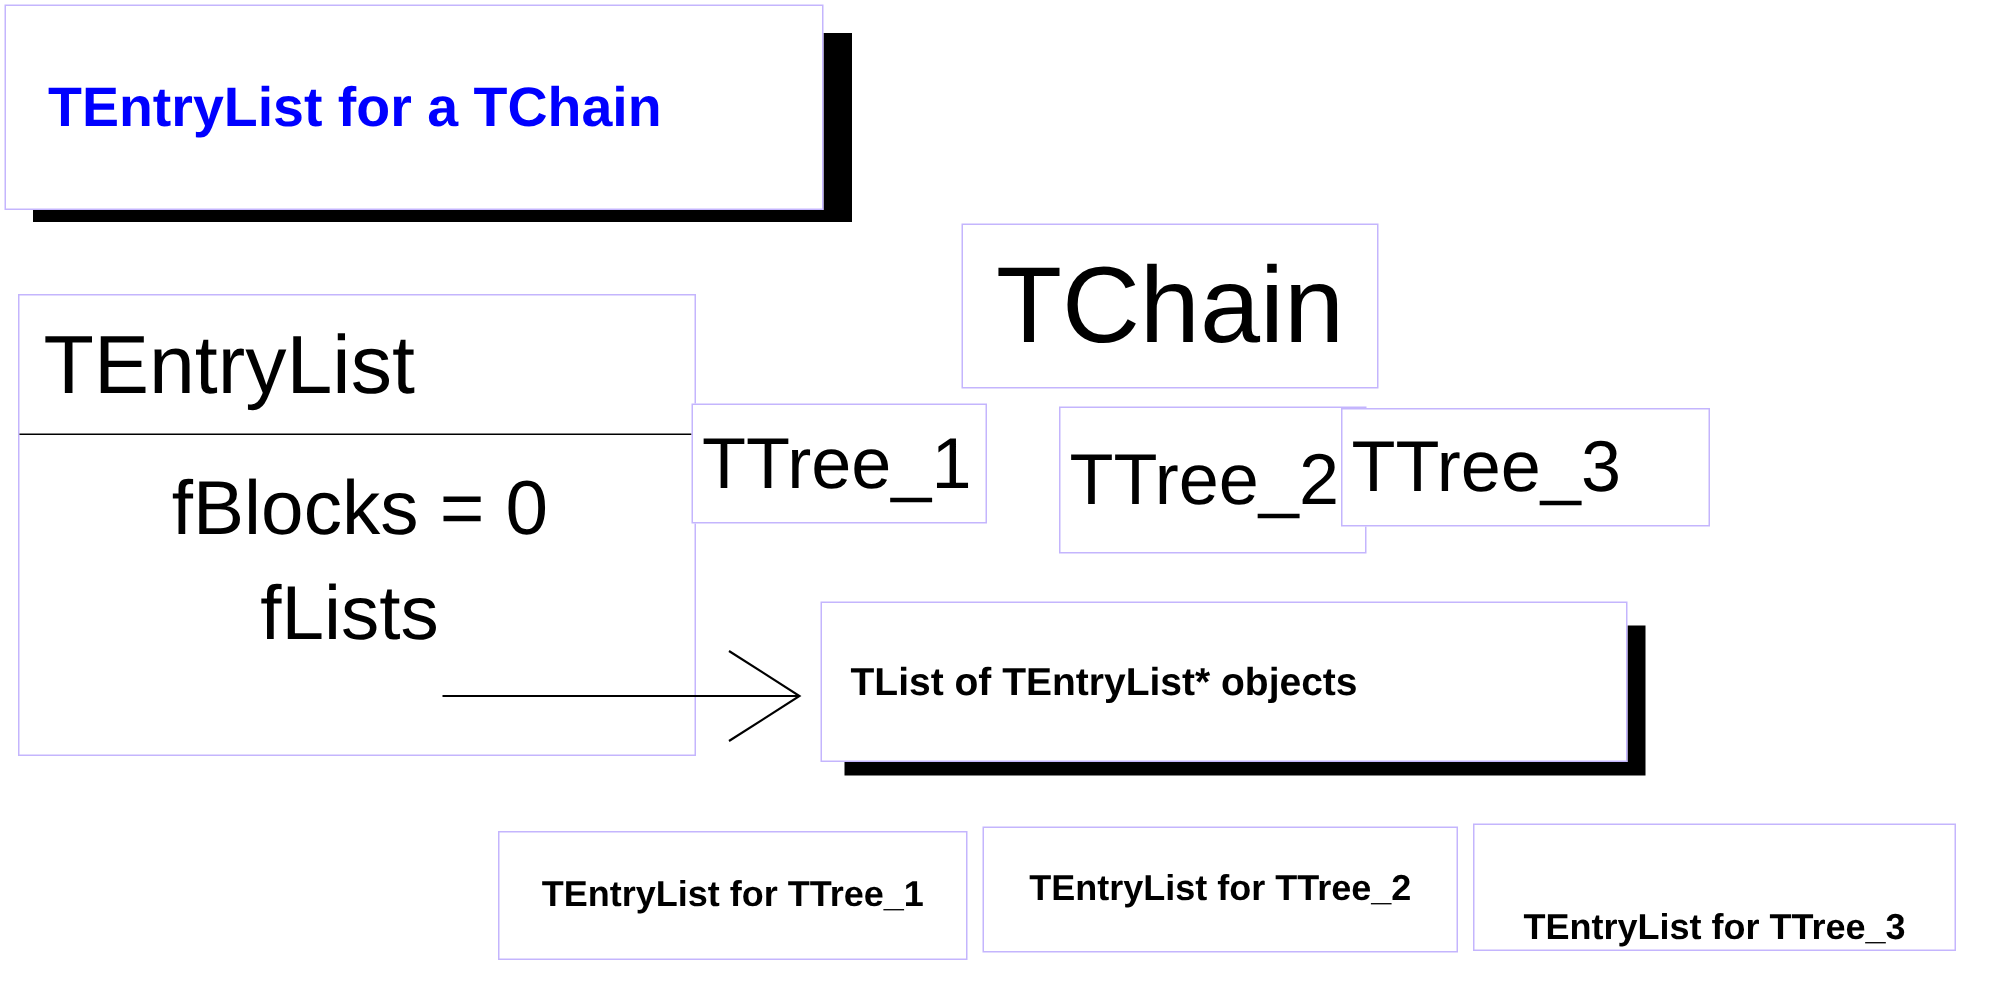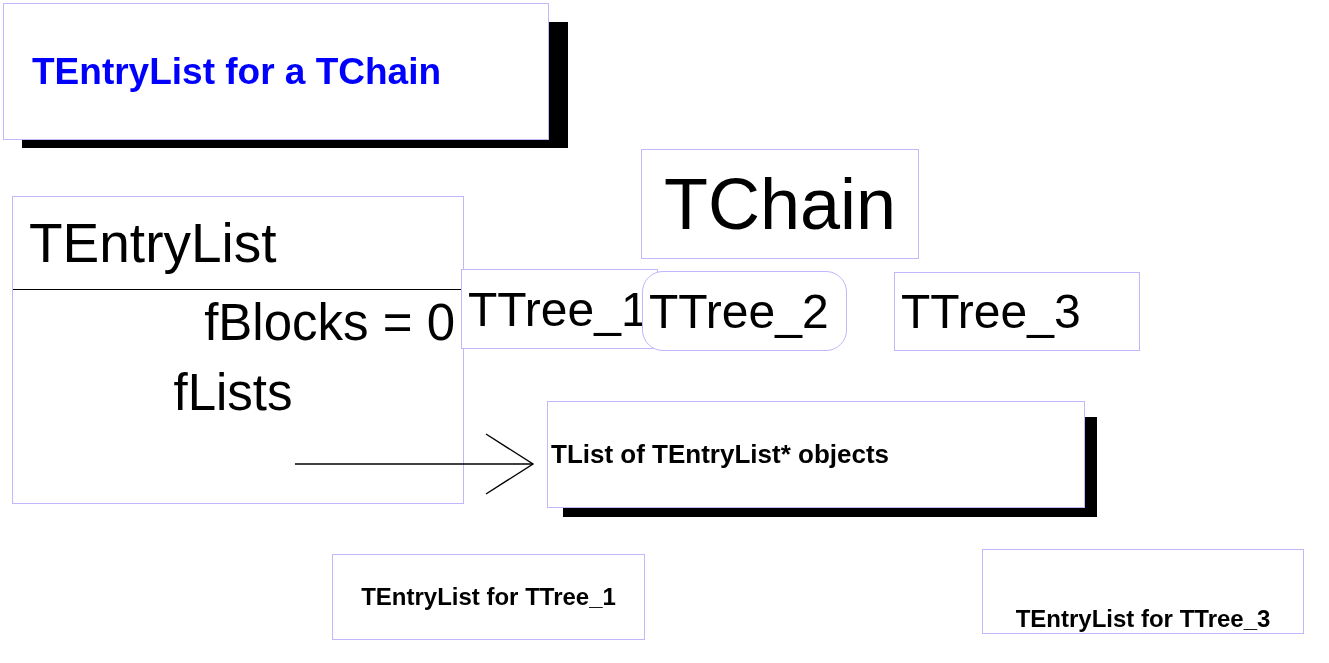--- a/index.html
+++ b/index.html
@@ -83,21 +83,21 @@
     padding: 6px 8px 0 12px;
     display: flex;
     flex-direction: column;
   }
   #entrylist-body .field {
     font-size: 51px;
     color: #000000;
     line-height: 1.05;
     white-space: nowrap;
   }
-  .field-left { text-align: right; }
+  .field-left { text-align: center; margin-top: 16px; }
   .field-right { text-align: center; padding-right: 14px; margin-top: 16px; }
 
   
   #tchain-box {
     left: 641px;
     top: 149px;
     width: 278px;
     height: 110px;
     justify-content: center;
   }
@@ -111,36 +111,36 @@
     top: 269px;
     height: 80px;
     justify-content: flex-start;
     padding-left: 6px;
   }
   .ttree-box .txt {
     font-size: 48px;
     color: #000000;
   }
   #ttree-box-0 { left: 461px; width: 197px; }
-  #ttree-box-1 { left: 642px; width: 205px; top: 271px; height: 80px; border-radius: 21px; }
+  #ttree-box-1 { left: 706px; width: 205px; top: 271px; height: 98px; }
   #ttree-box-2 { left: 894px; width: 246px; top: 272px; height: 79px; }
 
   
   #tlist-shadow {
     left: 563px;
     top: 417px;
     width: 534px;
     height: 100px;
   }
   #tlist-box {
     left: 547px;
     top: 401px;
     width: 538px;
     height: 107px;
-    padding-left: 3px;
+    padding-left: 19px;
     justify-content: flex-start;
   }
   #tlist-box .txt {
     font-size: 26px;
     font-weight: bold;
     color: #000000;
   }
 
   
   .leaf-box {
@@ -207,17 +207,20 @@
   </div>
 
   <div class="shadow" id="tlist-shadow"></div>
   <div class="box" id="tlist-box">
     <span class="txt">TList of TEntryList* objects</span>
   </div>
 
   <div class="box leaf-box" id="leaf-box-0">
     <span class="txt">TEntryList for TTree_1</span>
   </div>
+  <div class="box leaf-box" id="leaf-box-1">
+    <span class="txt">TEntryList for TTree_2</span>
+  </div>
   <div class="box leaf-box" id="leaf-box-2">
     <span class="txt">TEntryList for TTree_3</span>
   </div>
 
 </div>
 
 </body></html>

